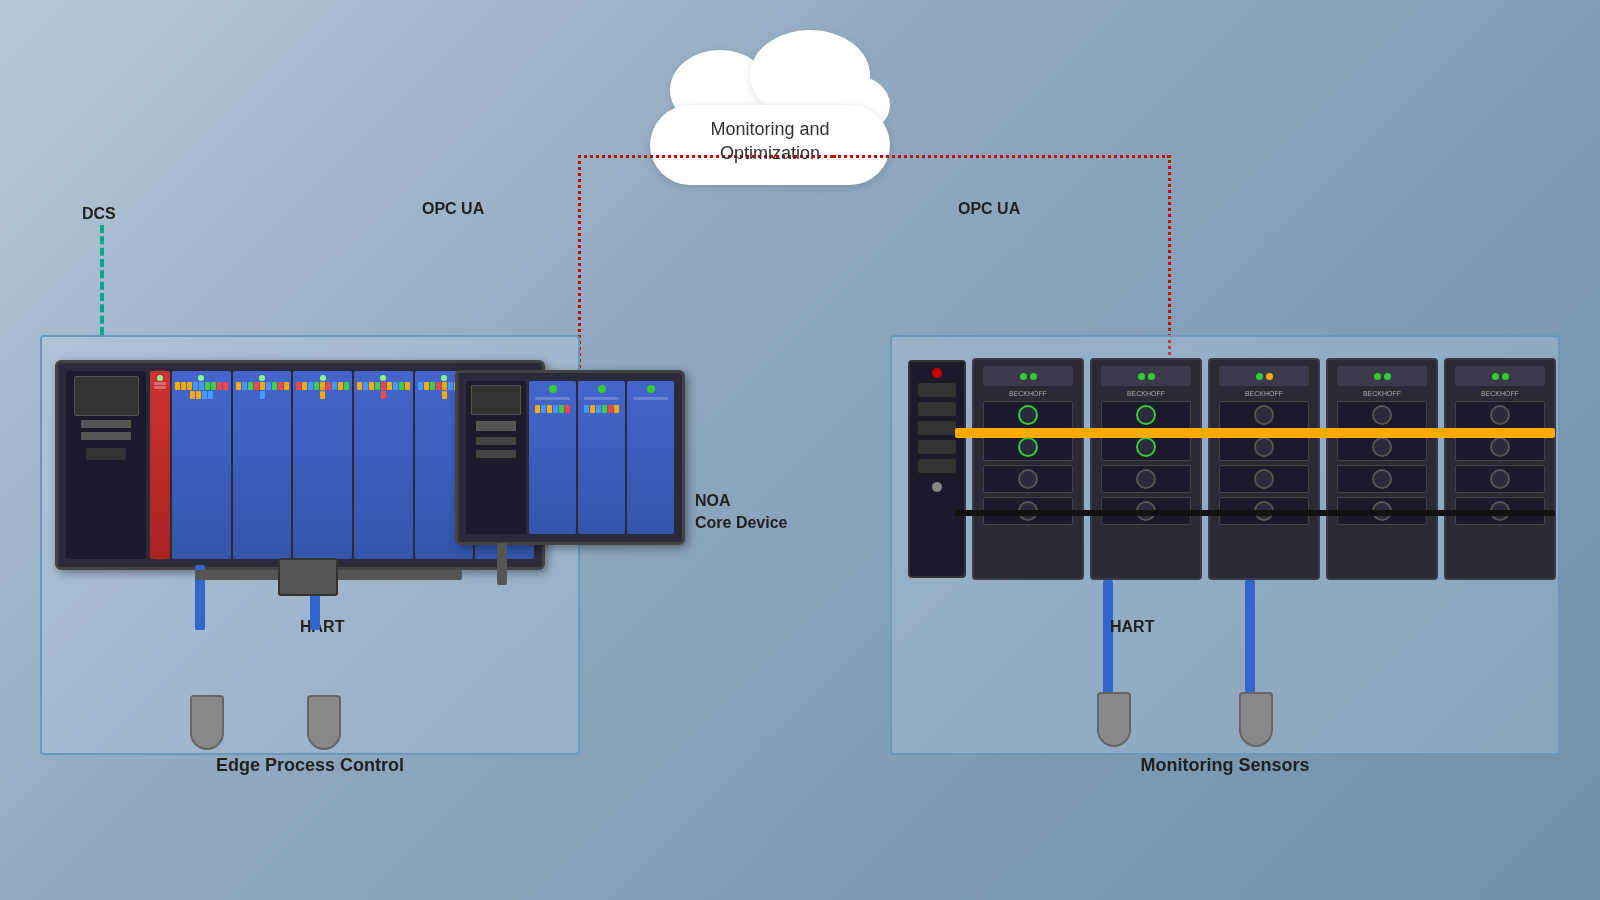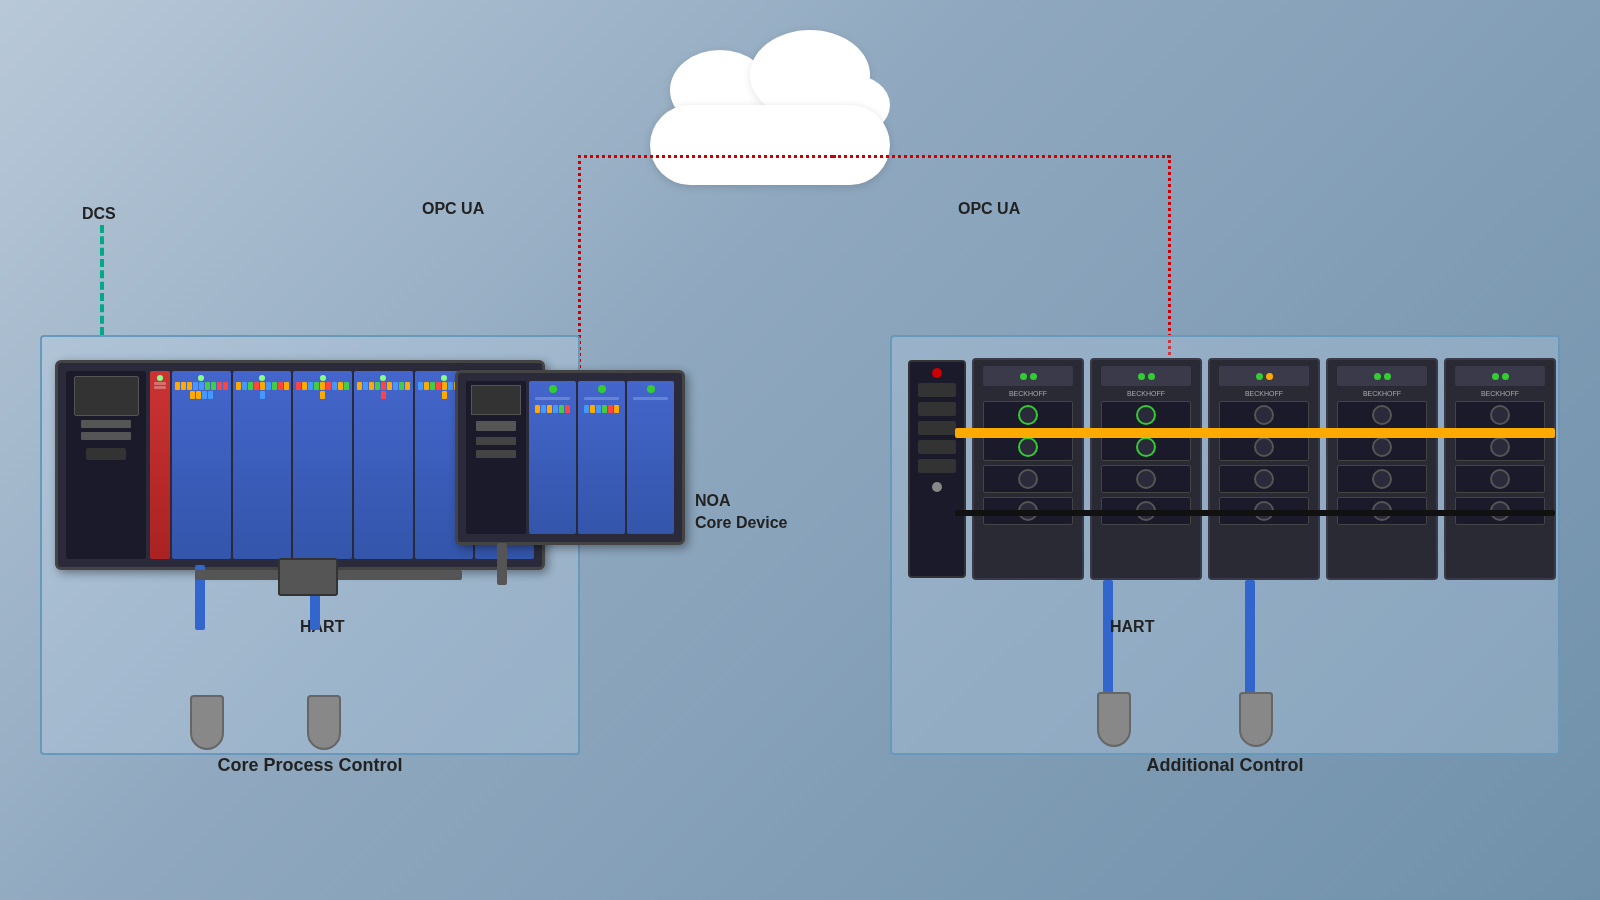--- a/index.html
+++ b/index.html
@@ -309,44 +309,48 @@
   </style>
 </head>
 <body>
 
 <div class="cloud-container">
   <div class="cloud">
     <div class="cloud-bump1"></div>
     <div class="cloud-bump2"></div>
     <div class="cloud-bump3"></div>
     <div class="cloud-body"></div>
+    <div class="cloud-text">
+      <span>Monitoring and</span><br>
+      <span>Optimization</span>
+    </div>
   </div>
 </div>
 
 <div style="position:absolute; top:155px; left:578px; width:2px; height:225px; border-left:3px dotted #cc0000;"></div>
 
 <div style="position:absolute; top:155px; left:578px; width:255px; height:2px; border-top:3px dotted #cc0000;"></div>
 
 <div style="position:absolute; top:155px; left:1168px; width:2px; height:200px; border-left:3px dotted #cc0000;"></div>
 
 <div style="position:absolute; top:155px; left:833px; width:337px; height:2px; border-top:3px dotted #cc0000;"></div>
 
 <div style="position:absolute; top:205px; left:82px; font-size:16px; font-weight:700; color:#222;">DCS</div>
 
 <div style="position:absolute; top:225px; left:100px; width:4px; height:110px; border-left:4px dashed #00aa88;"></div>
 
 <div style="position:absolute; top:200px; left:422px; font-size:16px; font-weight:700; color:#222;">OPC UA</div>
 
 <div style="position:absolute; top:200px; left:958px; font-size:16px; font-weight:700; color:#222;">OPC UA</div>
 
 <div class="core-box"></div>
-<div class="core-box-label">Core Process Control</div>
+<div class="core-box-label">Edge Process Control</div>
 
 <div class="sensors-box"></div>
-<div class="sensors-box-label">Additional Control</div>
+<div class="sensors-box-label">Monitoring Sensors</div>
 
 <div class="plc-device">
   <div class="plc-inner">
 
     <div class="pc-module">
       <div class="pc-screen"></div>
       <div class="pc-port"></div>
       <div class="pc-port"></div>
       <div style="width:40px;height:12px;background:#333;border-radius:2px;margin-top:4px;"></div>
     </div>

